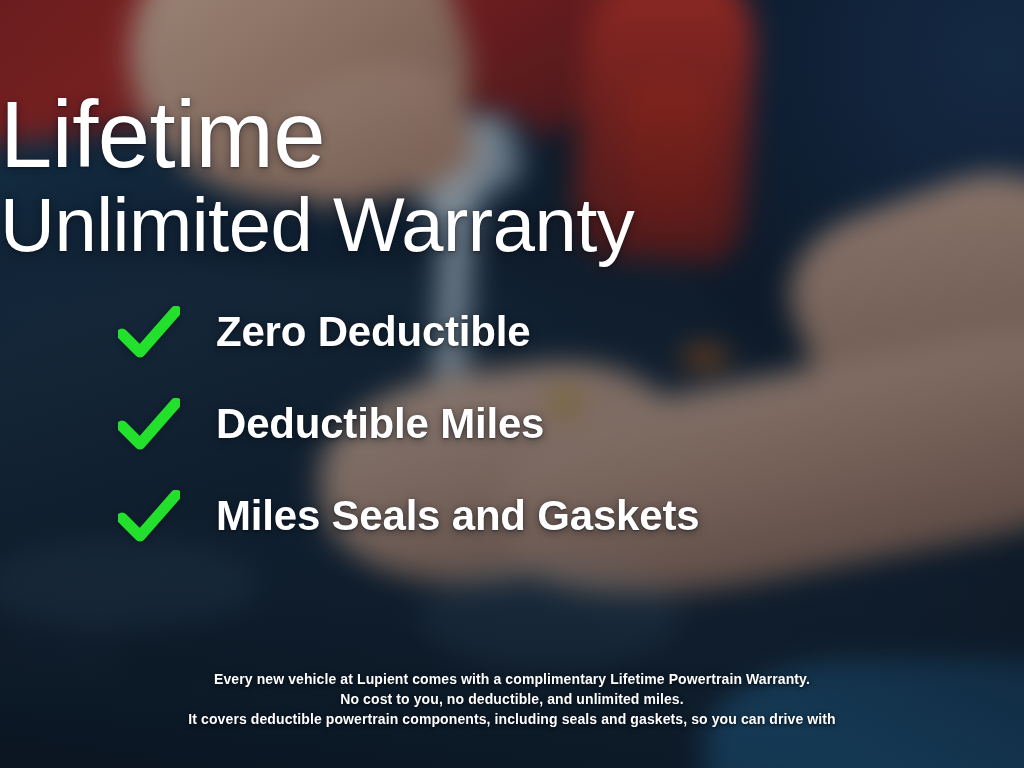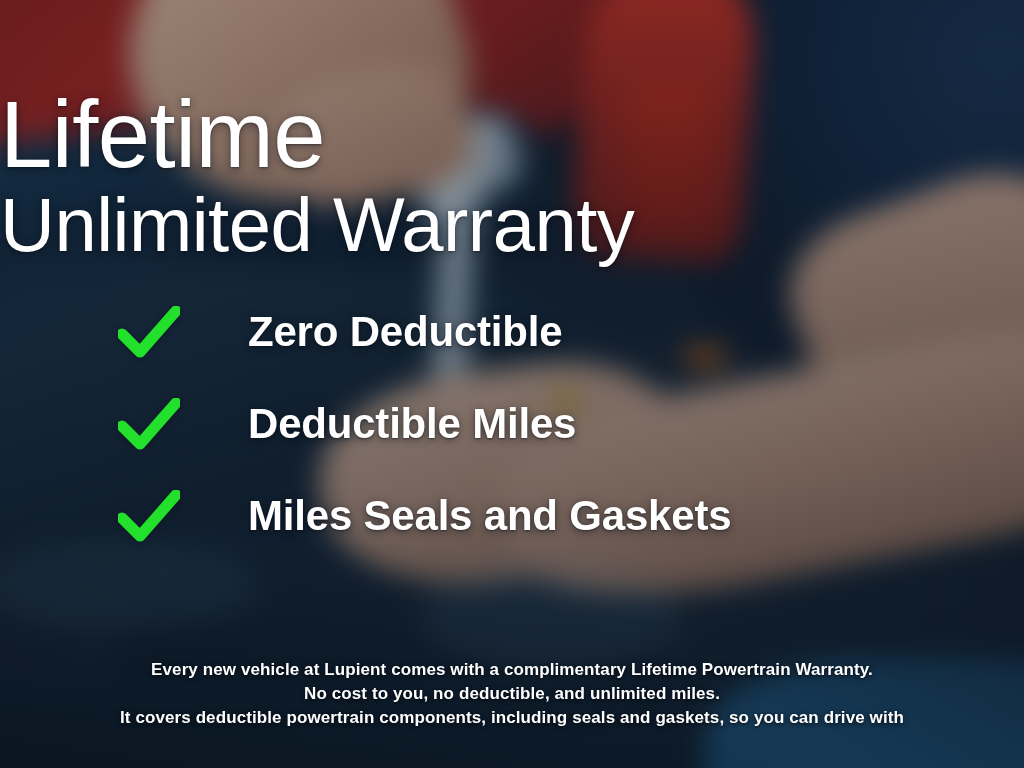--- a/index.html
+++ b/index.html
@@ -244,30 +244,29 @@
     display: block;
     filter: drop-shadow(0 1px 3px rgba(5,12,20,0.45));
   }
   .benefit-label {
     color: #ffffff;
     font-weight: 900;
     font-size: 42px;
     letter-spacing: -0.2px;
     white-space: nowrap;
     text-shadow: 0 2px 8px rgba(6,12,20,0.5), 0 1px 2px rgba(6,12,20,0.45);
-    margin-left: 32px;
   }
 
   .disclaimer {
     position: absolute;
     left: 0; right: 0;
     bottom: 38px;
     text-align: center;
     color: #ffffff;
-    font-size: 17px;
+    font-size: 14px;
     font-weight: 700;
     line-height: 1.42;
     letter-spacing: 0.1px;
     text-shadow: 0 1px 5px rgba(6,12,20,0.65), 0 1px 2px rgba(6,12,20,0.55);
     padding: 0 70px;
   }
   .disclaimer span { display: block; }
 </style>
 </head>
 <body>

